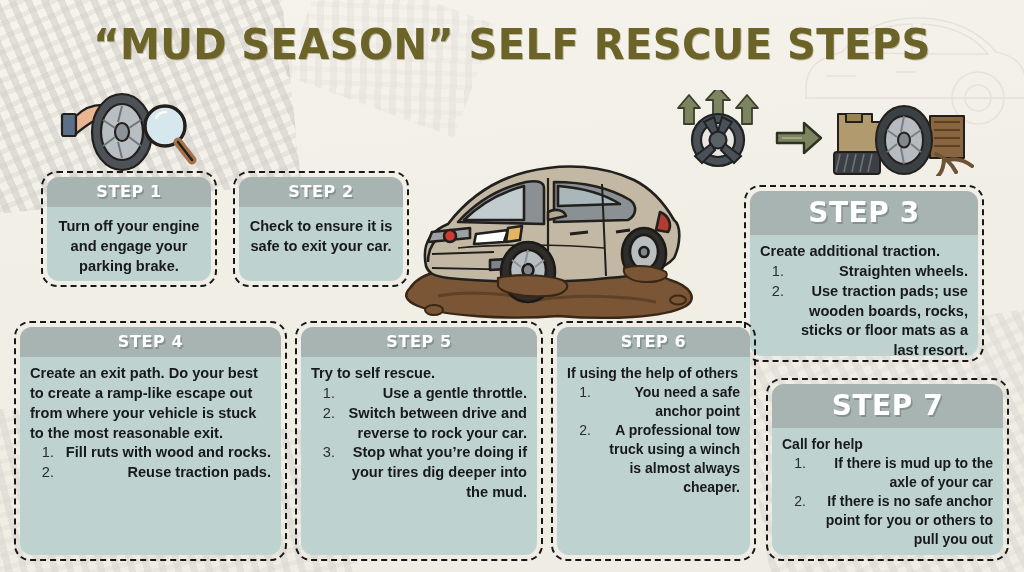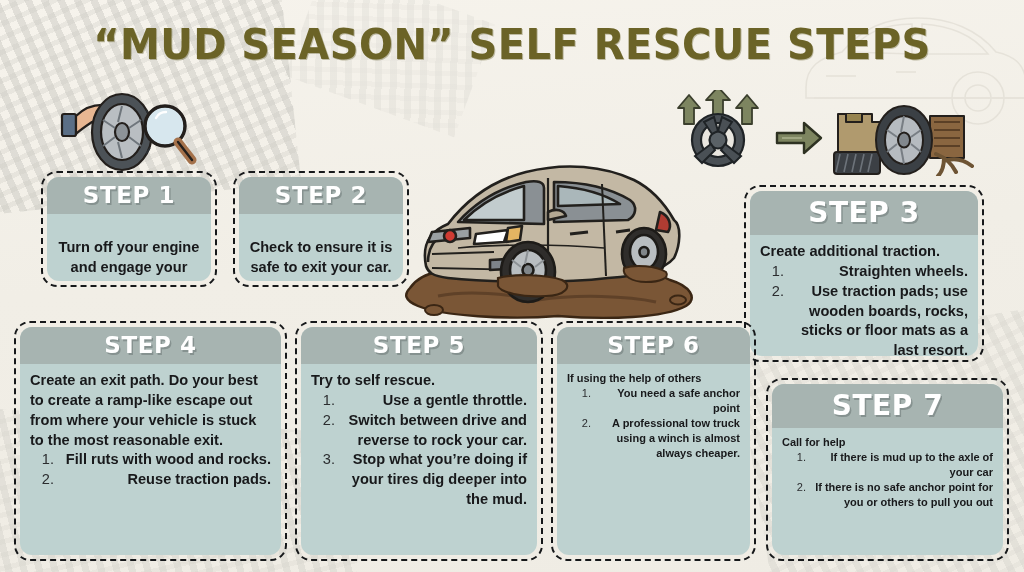--- a/index.html
+++ b/index.html
@@ -105,37 +105,37 @@
     border-radius: 12px;
     overflow: hidden;
     display: flex;
     flex-direction: column;
   }
   .step-head {
     background: #a7b4b1;
     text-align: center;
     font-family: "DejaVu Sans", sans-serif;
     font-weight: bold;
-    font-size: 23px;
+    font-size: 16px;
     color: #ffffff;
     letter-spacing: .6px;
     padding: 5px 0 6px 0;
     text-shadow: 1.5px 1.5px 0 rgba(60,70,70,.30);
     flex: 0 0 auto;
   }
   .step-body {
     flex: 1 1 auto;
     padding: 7px 10px 6px 10px;
     font-family: "Liberation Sans", sans-serif;
     font-weight: bold;
     font-size: 14.6px;
     line-height: 1.36;
     color: #18191b;
   }
-  .step-body.center { text-align: center; padding-top: 24px; }
+  .step-body.center { text-align: center; padding-top: 10px; }
   .step-body p { margin: 0; }
   .step-body ol {
     margin: 0;
     padding: 0 0 0 26px;
     list-style: none;
     counter-reset: li;
     text-align: right;
   }
   .step-body ol li {
     position: relative;
@@ -157,21 +157,21 @@
   
   #step1 { left: 41px;  top: 171px; width: 176px; height: 116px; }
   #step2 { left: 233px; top: 171px; width: 176px; height: 116px; }
   #step3 { left: 744px; top: 185px; width: 240px; height: 177px; }
   #step4 { left: 14px;  top: 321px; width: 273px; height: 240px; }
   #step5 { left: 295px; top: 321px; width: 248px; height: 240px; }
   #step6 { left: 551px; top: 321px; width: 205px; height: 240px; }
   #step7 { left: 766px; top: 378px; width: 243px; height: 183px; }
 
   #step3 .step-head, #step7 .step-head { font-size: 28px; }
-  #step6 .step-body, #step7 .step-body { font-size: 11px; }
+  #step6 .step-body, #step7 .step-body { font-size: 14px; }
   #step3 { z-index: 2; }
   #step6 { z-index: 3; }
   #step7 { z-index: 5; }
 </style>
 </head>
 <body>
 
 <div id="poster">
 
   <div class="bg-base"></div>

